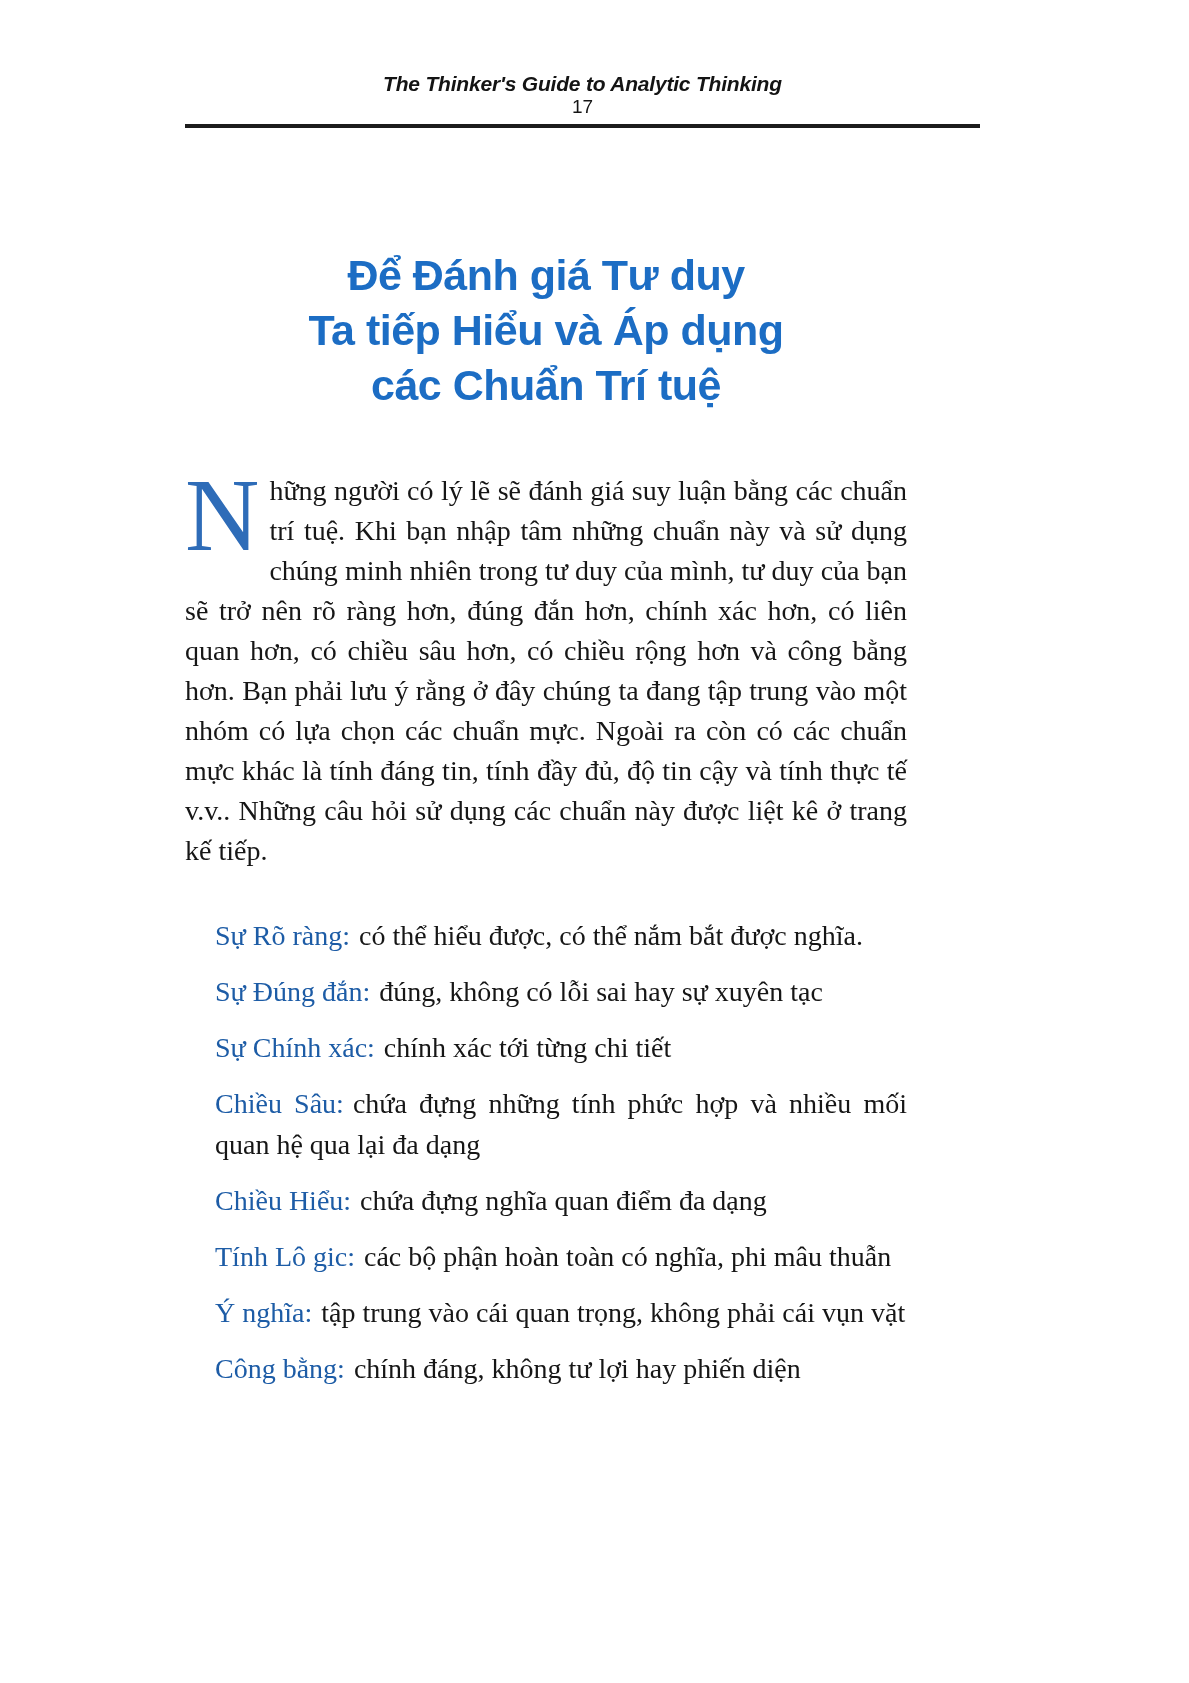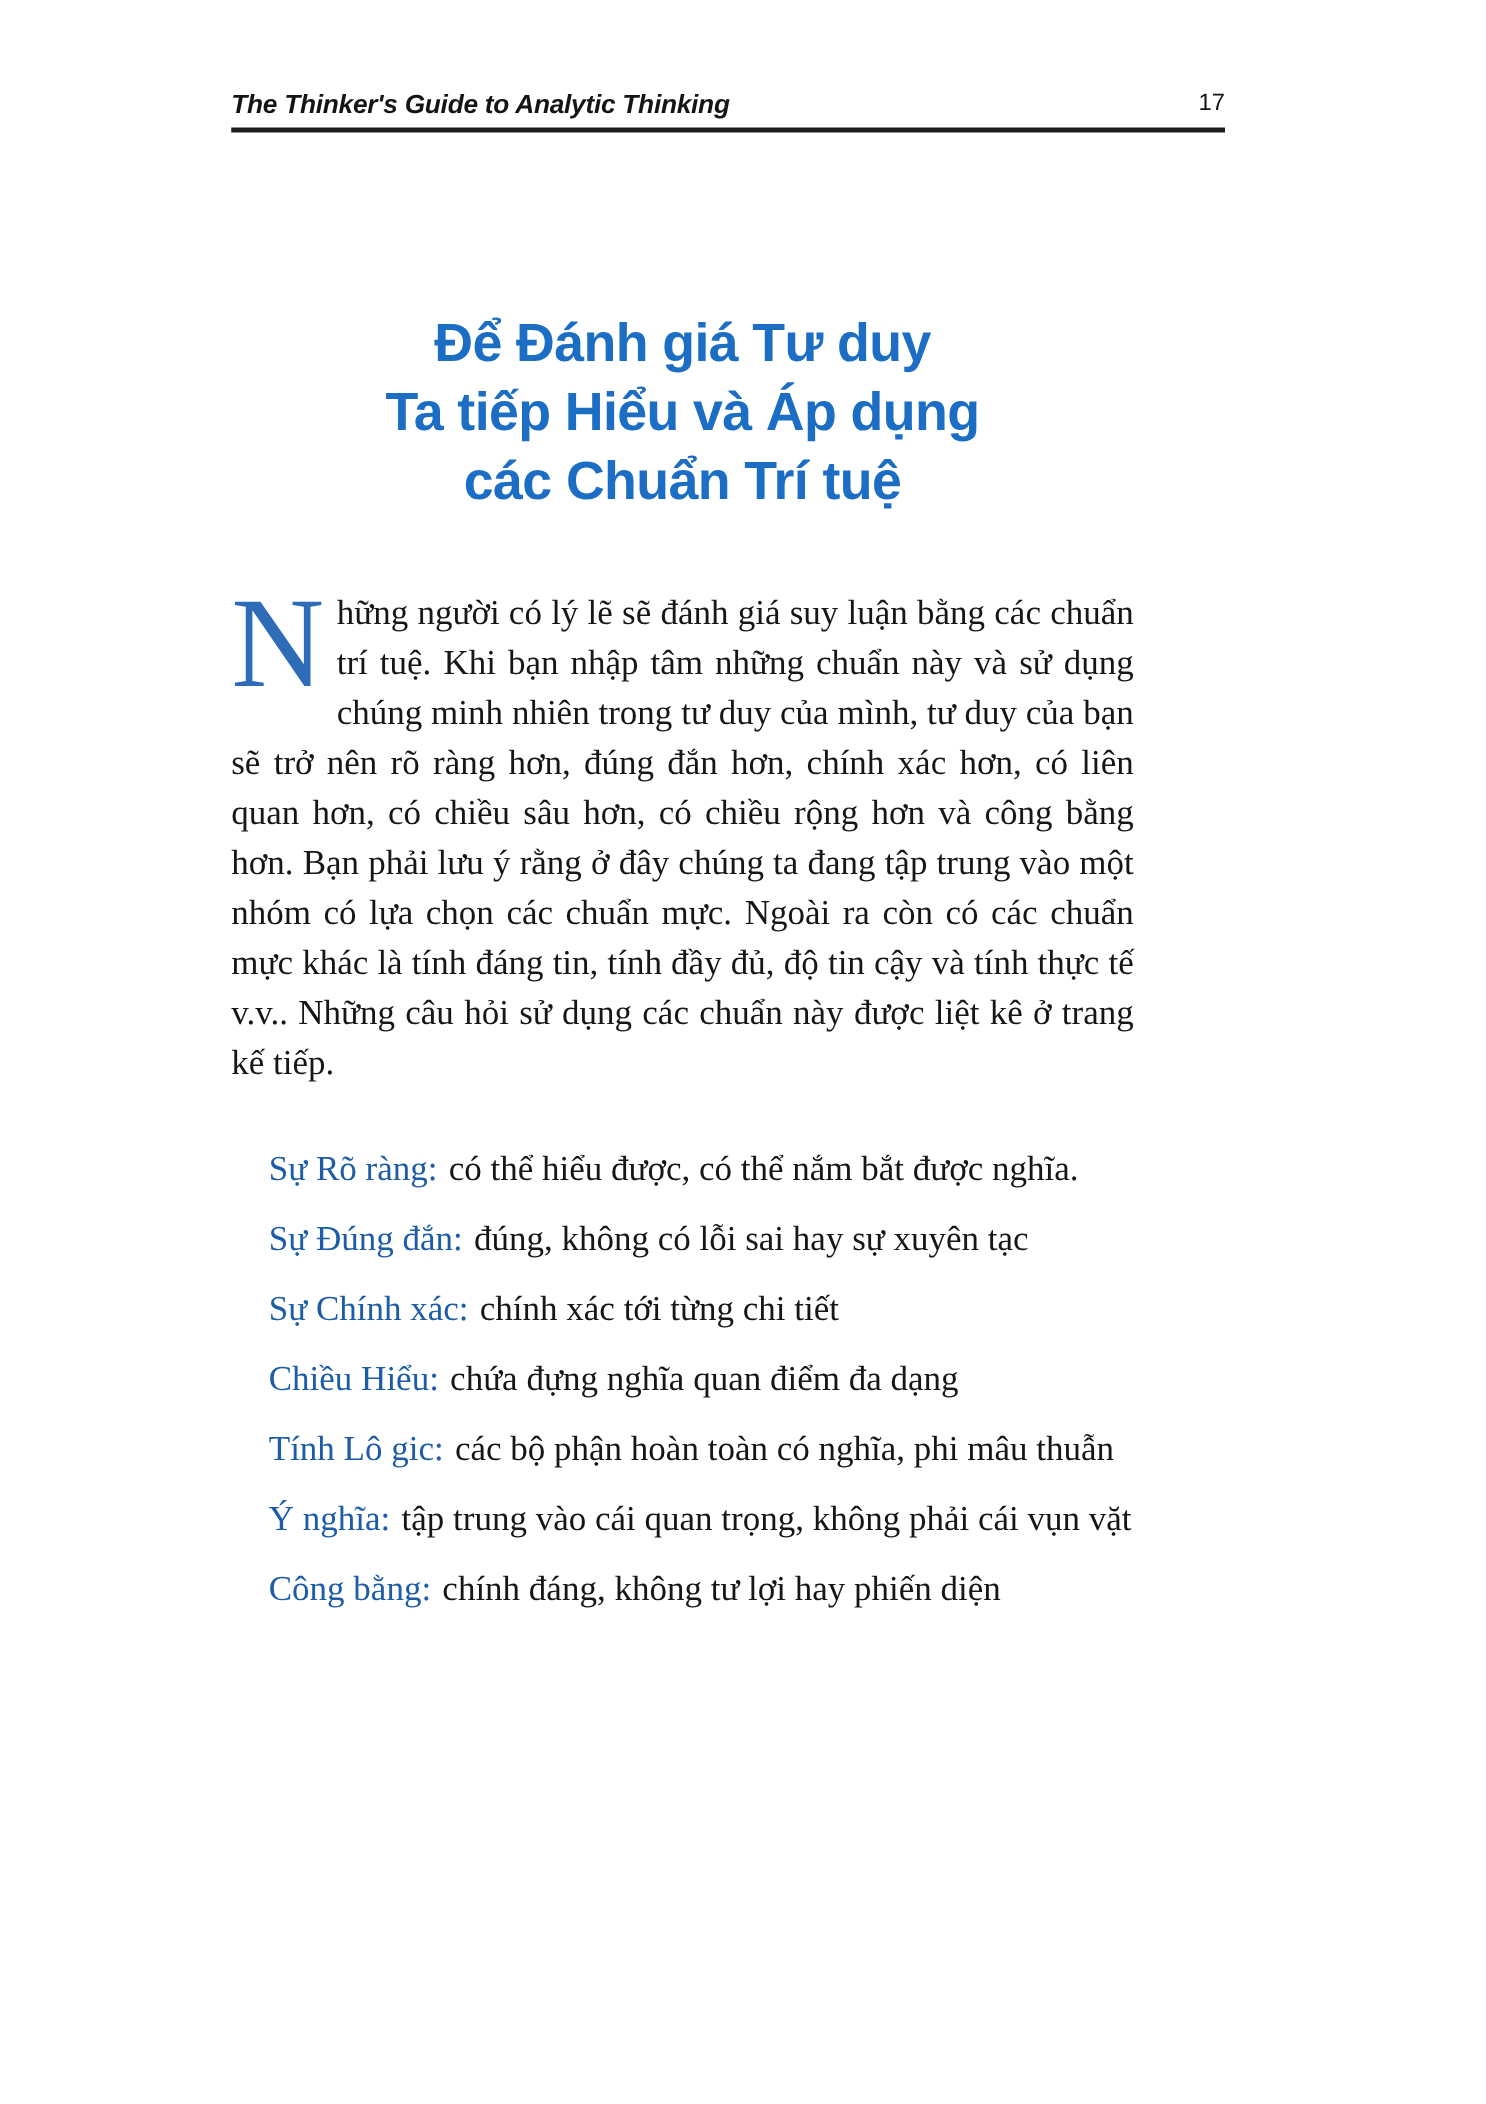--- a/index.html
+++ b/index.html
@@ -11,23 +11,24 @@
     position:relative;
     overflow:hidden;
   }
   .page{position:absolute;inset:0;background:#fff;}
 
   
   .header{
     position:absolute;
     left:185px;top:72px;
     width:795px;
-    display:flex;align-items:flex-start;justify-content:space-between;
+    display:flex;align-items:center;justify-content:space-between;
     border-bottom:4px solid #1c1c1c;
     padding-bottom:6px;
+    flex-direction:column;
   }
   .running-title{
     font-family:"Liberation Sans", sans-serif;
     font-style:italic;
     font-weight:600;
     font-size:21px;
     letter-spacing:-0.2px;
     color:#141414;
   }
   .page-number{
@@ -107,20 +108,21 @@
       <span>Ta tiếp Hiểu và Áp dụng</span>
       <span>các Chuẩn Trí tuệ</span>
     </h1>
 
     <p class="lead"><span class="dropcap">N</span><span>hững người có lý lẽ sẽ đánh giá suy luận bằng các chuẩn trí tuệ. Khi bạn nhập tâm những chuẩn này và sử dụng chúng minh nhiên trong tư duy của mình, tư duy của bạn sẽ trở nên rõ ràng hơn, đúng đắn hơn, chính xác hơn, có liên quan hơn, có chiều sâu hơn, có chiều rộng hơn và công bằng hơn. Bạn phải lưu ý rằng ở đây chúng ta đang tập trung vào một nhóm có lựa chọn các chuẩn mực. Ngoài ra còn có các chuẩn mực khác là tính đáng tin, tính đầy đủ, độ tin cậy và tính thực tế v.v.. Những câu hỏi sử dụng các chuẩn này được liệt kê ở trang kế tiếp.</span></p>
 
     <ul class="standards">
       <li><b class="lbl">Sự Rõ ràng:</b><span>có thể hiểu được, có thể nắm bắt được nghĩa.</span></li>
       <li><b class="lbl">Sự Đúng đắn:</b><span>đúng, không có lỗi sai hay sự xuyên tạc</span></li>
       <li><b class="lbl">Sự Chính xác:</b><span>chính xác tới từng chi tiết</span></li>
+      <li><b class="lbl">Chiều Sâu:</b><span>chứa đựng những tính phức hợp và nhiều mối quan hệ qua lại đa dạng</span></li>
       <li><b class="lbl">Chiều Hiểu:</b><span>chứa đựng nghĩa quan điểm đa dạng</span></li>
       <li><b class="lbl">Tính Lô gic:</b><span>các bộ phận hoàn toàn có nghĩa, phi mâu thuẫn</span></li>
       <li><b class="lbl">Ý nghĩa:</b><span>tập trung vào cái quan trọng, không phải cái vụn vặt</span></li>
       <li><b class="lbl">Công bằng:</b><span>chính đáng, không tư lợi hay phiến diện</span></li>
     </ul>
 
   </main>
 </div>
 
 </body></html>

